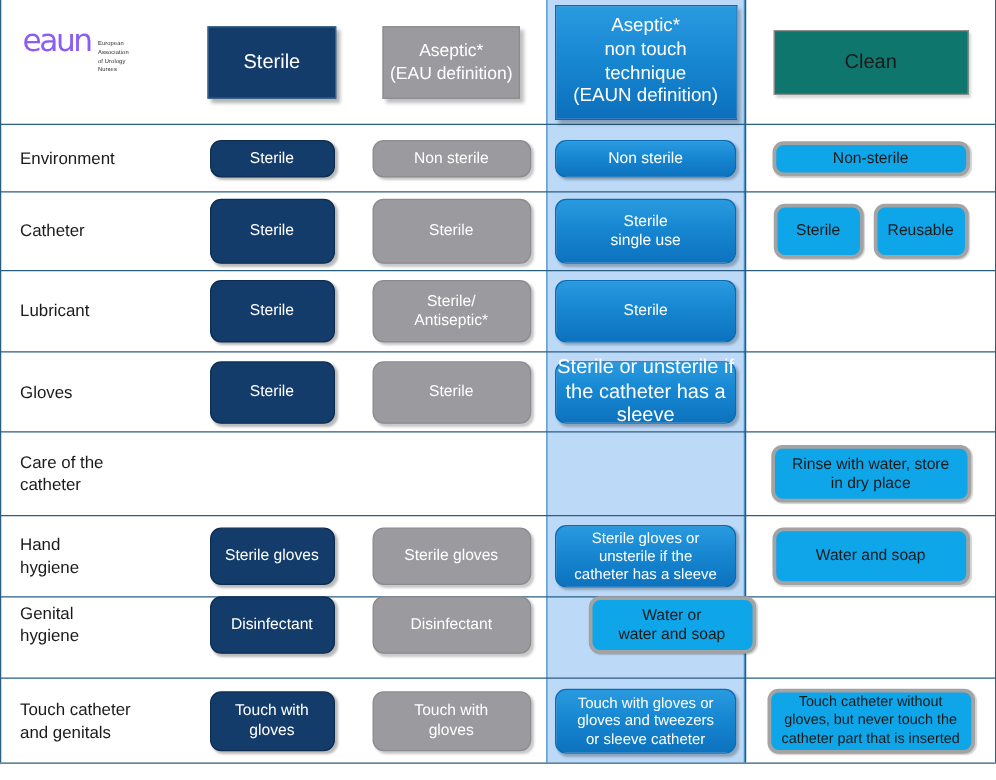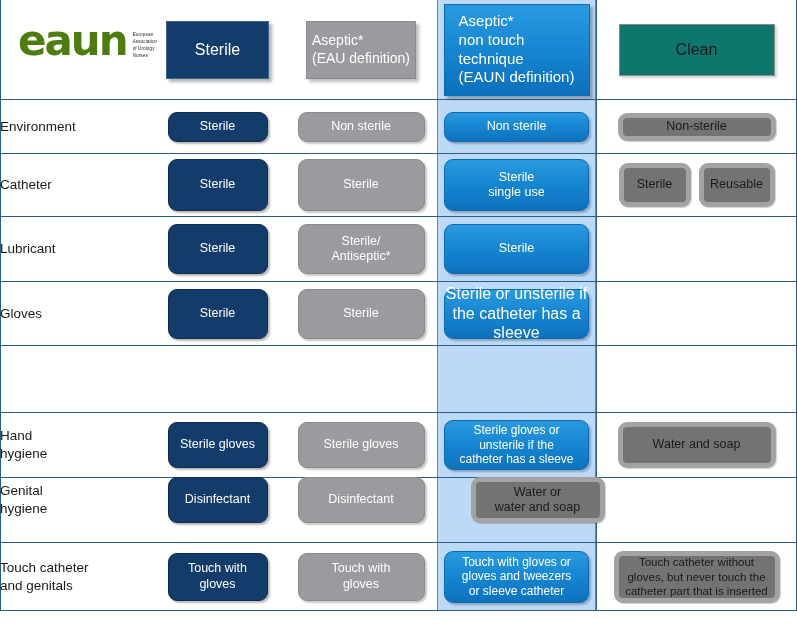--- a/index.html
+++ b/index.html
@@ -47,20 +47,21 @@
   
   .row{
     position:absolute;
     left:0;width:797px;
     display:flex;
     align-items:center;
     box-sizing:border-box;
   }
   .c-label{
     width:150px;flex:0 0 150px;
+    padding-left:16px;
     box-sizing:border-box;
     font-size:13.5px;
     color:#1a1a1a;
     line-height:1.3;
   }
   .c-sterile{width:135px;flex:0 0 135px;display:flex;justify-content:center;align-items:center;}
   .c-aseptic{width:152px;flex:0 0 152px;display:flex;justify-content:center;align-items:center;}
   .c-ntt{width:159px;flex:0 0 159px;display:flex;justify-content:center;align-items:center;}
   .c-clean{width:201px;flex:0 0 201px;display:flex;justify-content:center;align-items:center;gap:8px;}
 
@@ -85,31 +86,31 @@
     border:1px solid #8b8b8f;
     box-shadow:2px 2px 2px rgba(0,0,0,.22);
   }
   .chip.blue{
     background:linear-gradient(180deg,#2a9ae0 0%,#1787d2 45%,#0d72be 100%);
     color:#ffffff;
     border:1px solid #0b6bb2;
     box-shadow:2px 2px 2px rgba(0,0,0,.25);
   }
   .chip.white{
-    background:#737373;
+    background:#0ea5e9;
     color:#1a1a1a;
-    border:5px solid #a3a3a3;
+    border:3px solid #a3a3a3;
     box-shadow:1px 1px 1px rgba(0,0,0,.18);
   }
 
   
   .hdr-chip{
     box-sizing:border-box;
     display:flex;align-items:center;justify-content:center;
-    text-align:left;line-height:1.25;
+    text-align:center;line-height:1.25;
     font-size:16px;border-radius:0;
   }
   .hdr-chip.navy{
     background:#143c6b;color:#fff;
     border:1px solid #3b648c;
     box-shadow:3px 3px 3px rgba(0,0,0,.30);
   }
   .hdr-chip.gray{
     background:#9b9b9f;color:#fff;
     border:1px solid #8a8a8e;
@@ -129,24 +130,24 @@
   }
 
   
   .logo-wrap{
     position:absolute;
     left:18px;top:22px;
     display:flex;align-items:flex-start;gap:6px;
   }
   .logo-mark{
     font-family:"DejaVu Sans", sans-serif;
-    font-weight:bold;
-    font-size:42px;
+    font-weight:normal;
+    font-size:25px;
     letter-spacing:-2px;
-    color:#4d7c0f;
+    color:#8b5cf6;
     line-height:0.9;
   }
   .logo-sub{
     font-size:4.6px;
     color:#2a2a2a;
     line-height:1.55;
     padding-top:9px;
     white-space:pre-line;
     letter-spacing:.1px;
   }
@@ -258,20 +259,31 @@
     <div class="c-aseptic">
       <div class="chip gray" style="width:127px;height:50px">Sterile</div>
     </div>
     <div class="c-ntt">
       <div class="chip blue" style="width:145px;height:50px;white-space:pre-line;font-size:16px">Sterile or unsterile if
 the catheter has a
 sleeve</div>
     </div>
   </div>
 
+  <div class="row" style="top:346px;height:66px">
+    <div class="c-label" style="white-space:pre-line">Care of the
+catheter</div>
+    <div class="c-sterile"></div>
+    <div class="c-aseptic"></div>
+    <div class="c-ntt"></div>
+    <div class="c-clean">
+      <div class="chip white" style="width:160px;height:46px;white-space:pre-line">Rinse with water, store
+in dry place</div>
+    </div>
+  </div>
 
   <div class="row" style="top:413px;height:64px">
     <div class="c-label" style="white-space:pre-line">Hand
 hygiene</div>
     <div class="c-sterile">
       <div class="chip navy" style="width:100px;height:46px">Sterile gloves</div>
     </div>
     <div class="c-aseptic">
       <div class="chip gray" style="width:127px;height:46px">Sterile gloves</div>
     </div>

